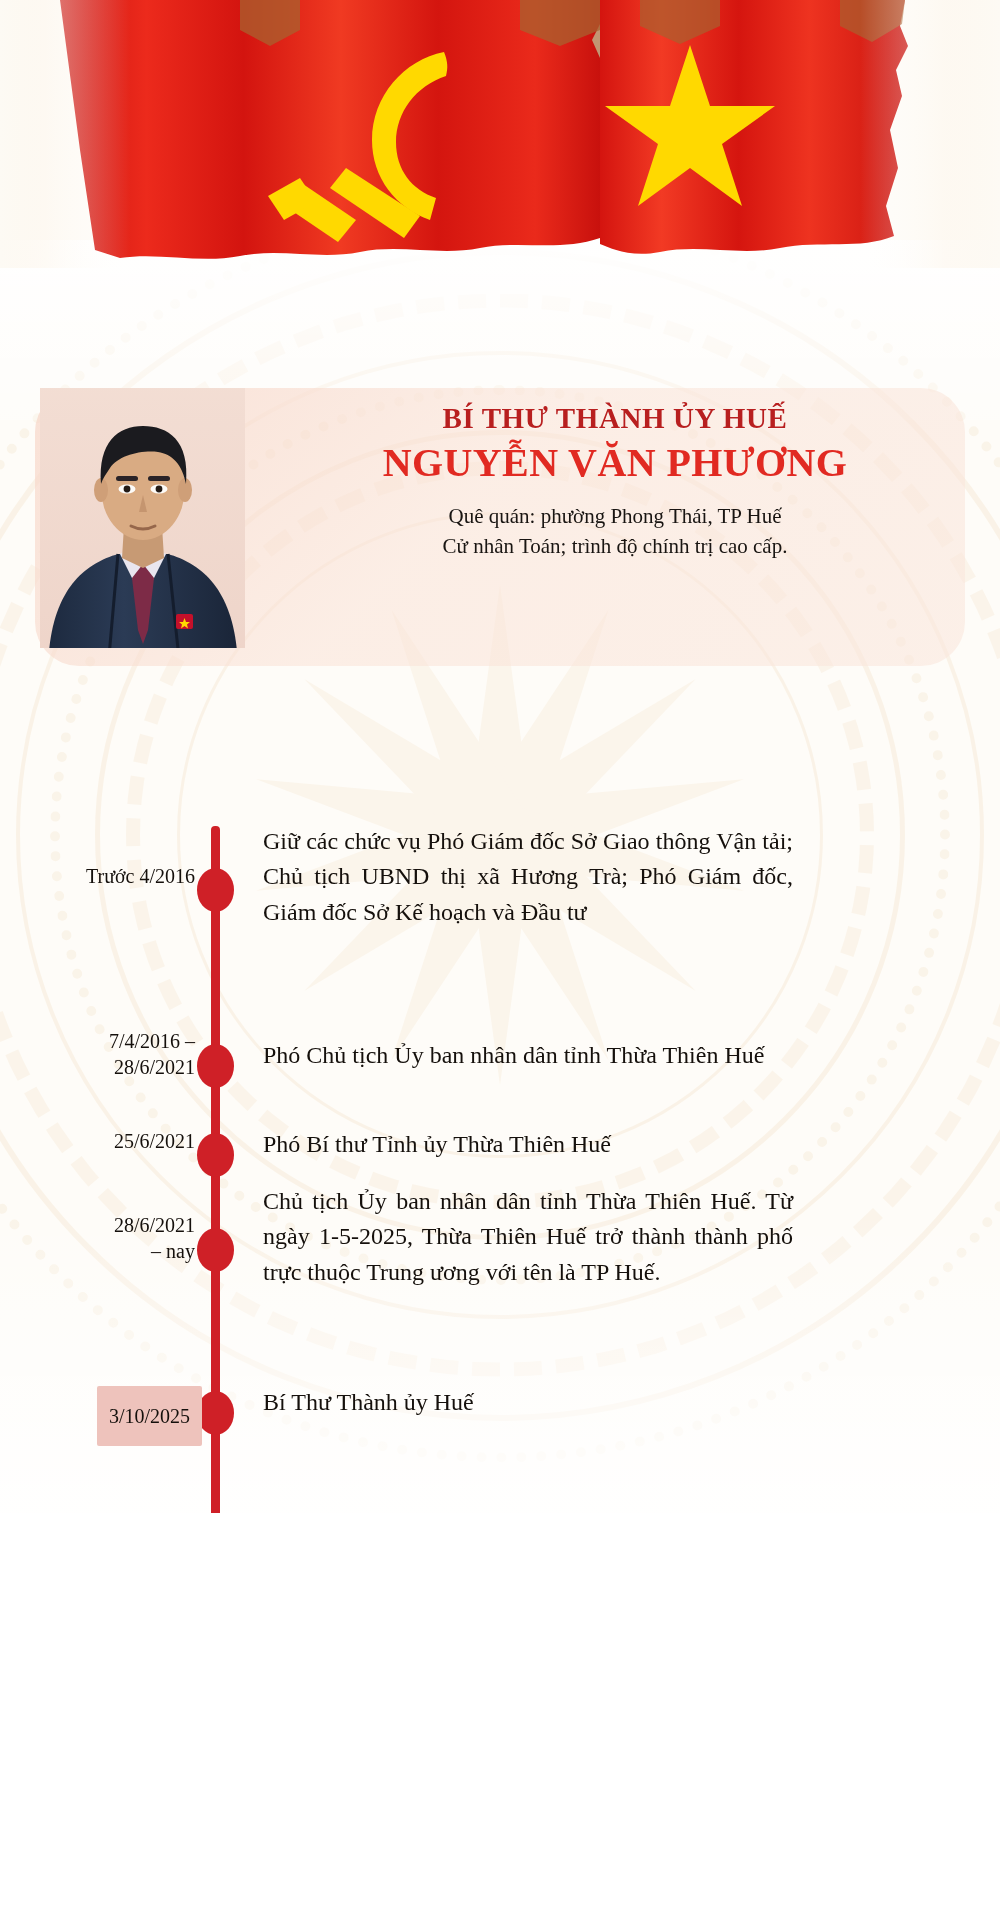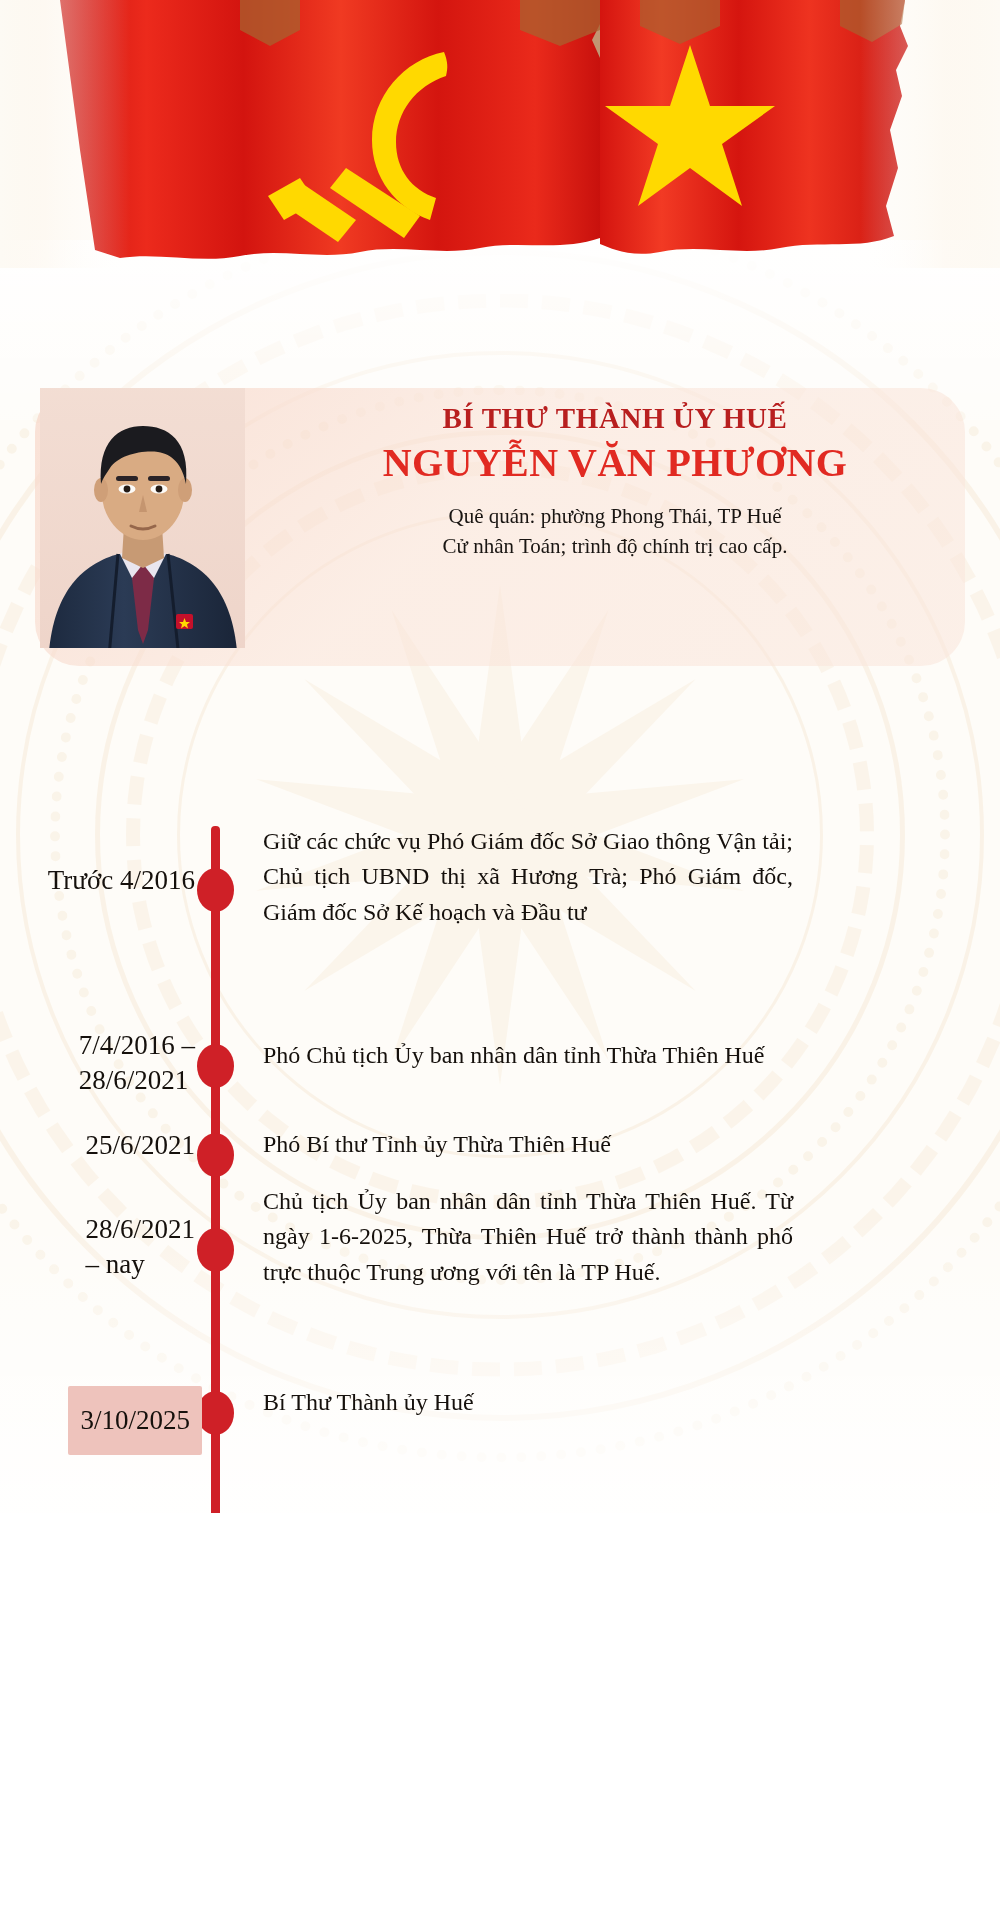--- a/index.html
+++ b/index.html
@@ -123,21 +123,22 @@
     position:absolute;left:211px;top:0;width:9px;height:892px;
     background:#cf2027;border-radius:4px;
   }
   .row{position:absolute;left:0;width:1000px;}
   .row .dot{
     position:absolute;left:197px;width:37px;height:44px;
     background:#cf2027;border-radius:50%;
   }
   .row .date{
     position:absolute;right:805px;width:auto;
-    font-size:27px;line-height:1.3;color:#15100c;
+    text-align:right;
+    font-size:20px;line-height:1.3;color:#15100c;
     font-family:"Liberation Serif",serif;
     white-space:pre-line;
   }
   .row .date.boxed{
     background:#eec3bc;padding:17px 12px;border-radius:2px;right:798px;
   }
   .row .desc{
     position:absolute;left:263px;width:530px;
     font-size:24px;line-height:1.47;color:#15100c;
     text-align:justify;
@@ -344,21 +345,21 @@
         </div>
         <div class="row" style="top: 295px;">
           <div class="dot" style="top: 12px;"></div>
           <div class="date" style="top: 7px;">25/6/2021</div>
           <div class="desc nojust" style="top: 6px;">Phó Bí thư Tỉnh ủy Thừa Thiên Huế</div>
         </div>
         <div class="row" style="top: 360px;">
           <div class="dot" style="top: 42px;"></div>
           <div class="date" style="top: 26px;">28/6/2021
 – nay</div>
-          <div class="desc" style="top: -2px;">Chủ tịch Ủy ban nhân dân tỉnh Thừa Thiên Huế. Từ ngày 1-6-2025, Thừa Thiên Huế trở thành thành phố trực thuộc Trung ương với tên là TP Huế.</div>
+          <div class="desc" style="top: -2px;">Chủ tịch Ủy ban nhân dân tỉnh Thừa Thiên Huế. Từ ngày 1-5-2025, Thừa Thiên Huế trở thành thành phố trực thuộc Trung ương với tên là TP Huế.</div>
         </div>
         <div class="row" style="top: 545px;">
           <div class="dot" style="top: 20px;"></div>
           <div class="date boxed" style="top: 15px;">3/10/2025</div>
           <div class="desc nojust" style="top: 14px;">Bí Thư Thành ủy Huế</div>
         </div>
       </div>
   </div>
 
   <div class="footer">

